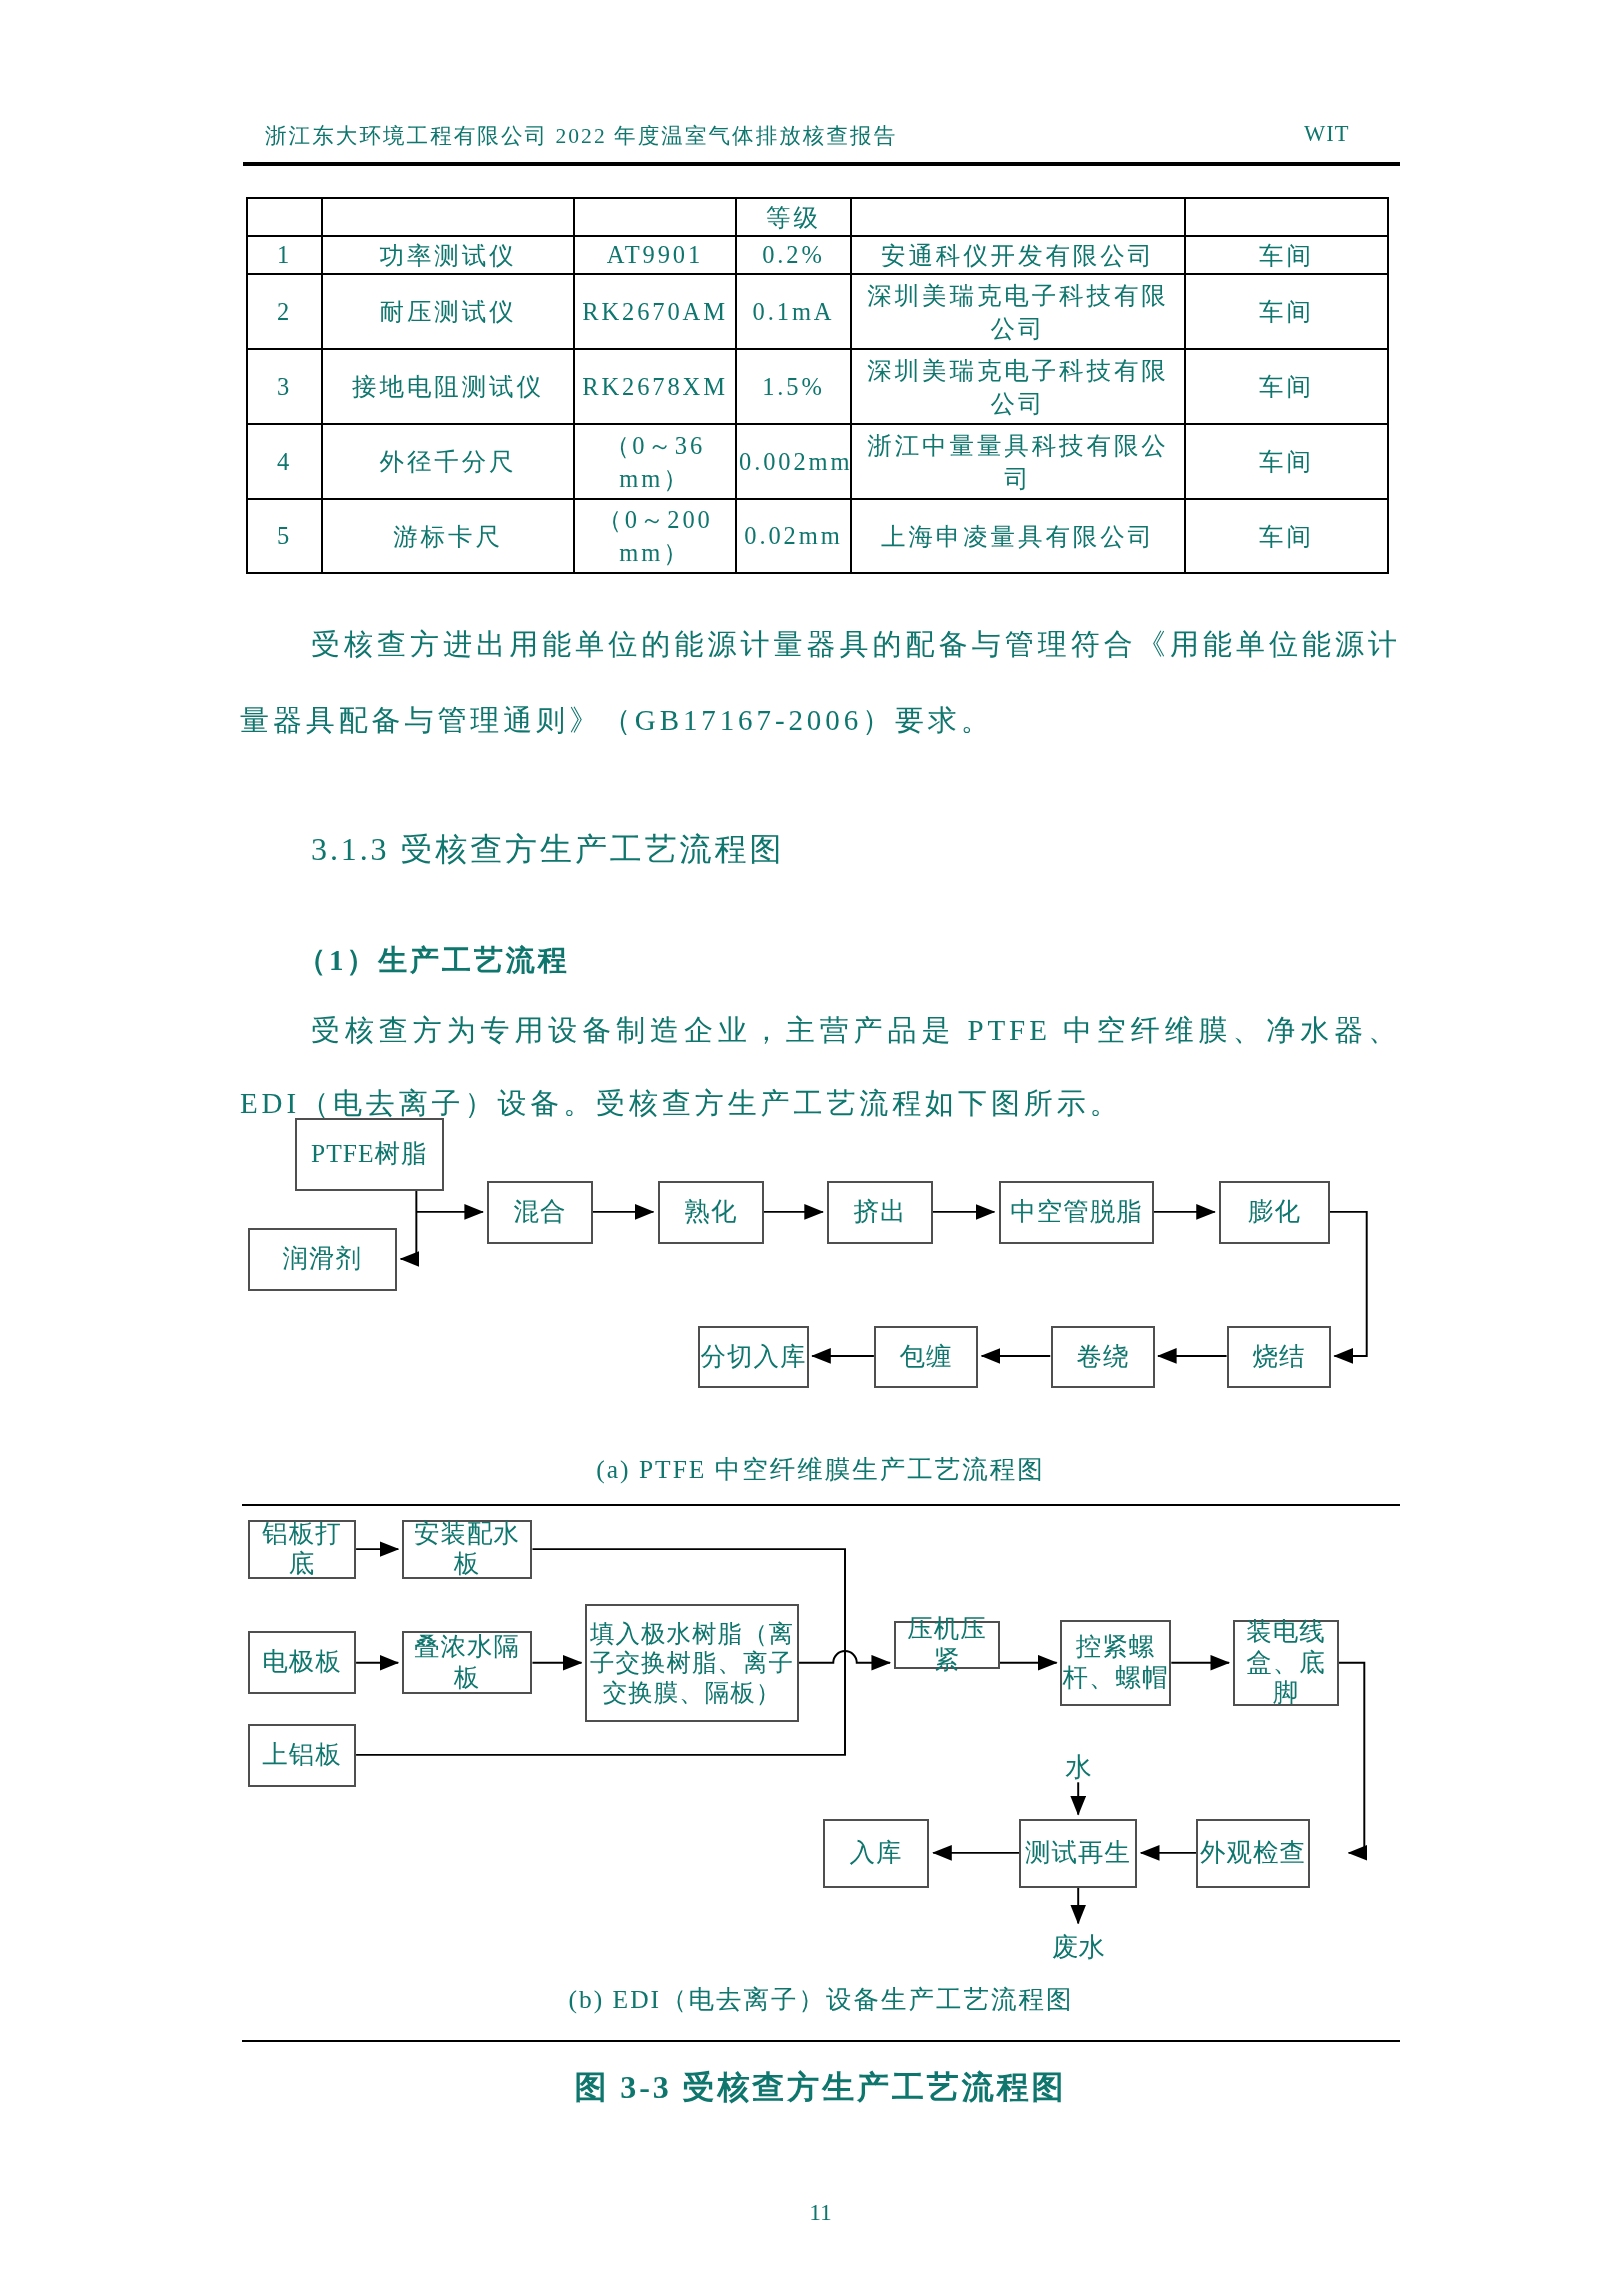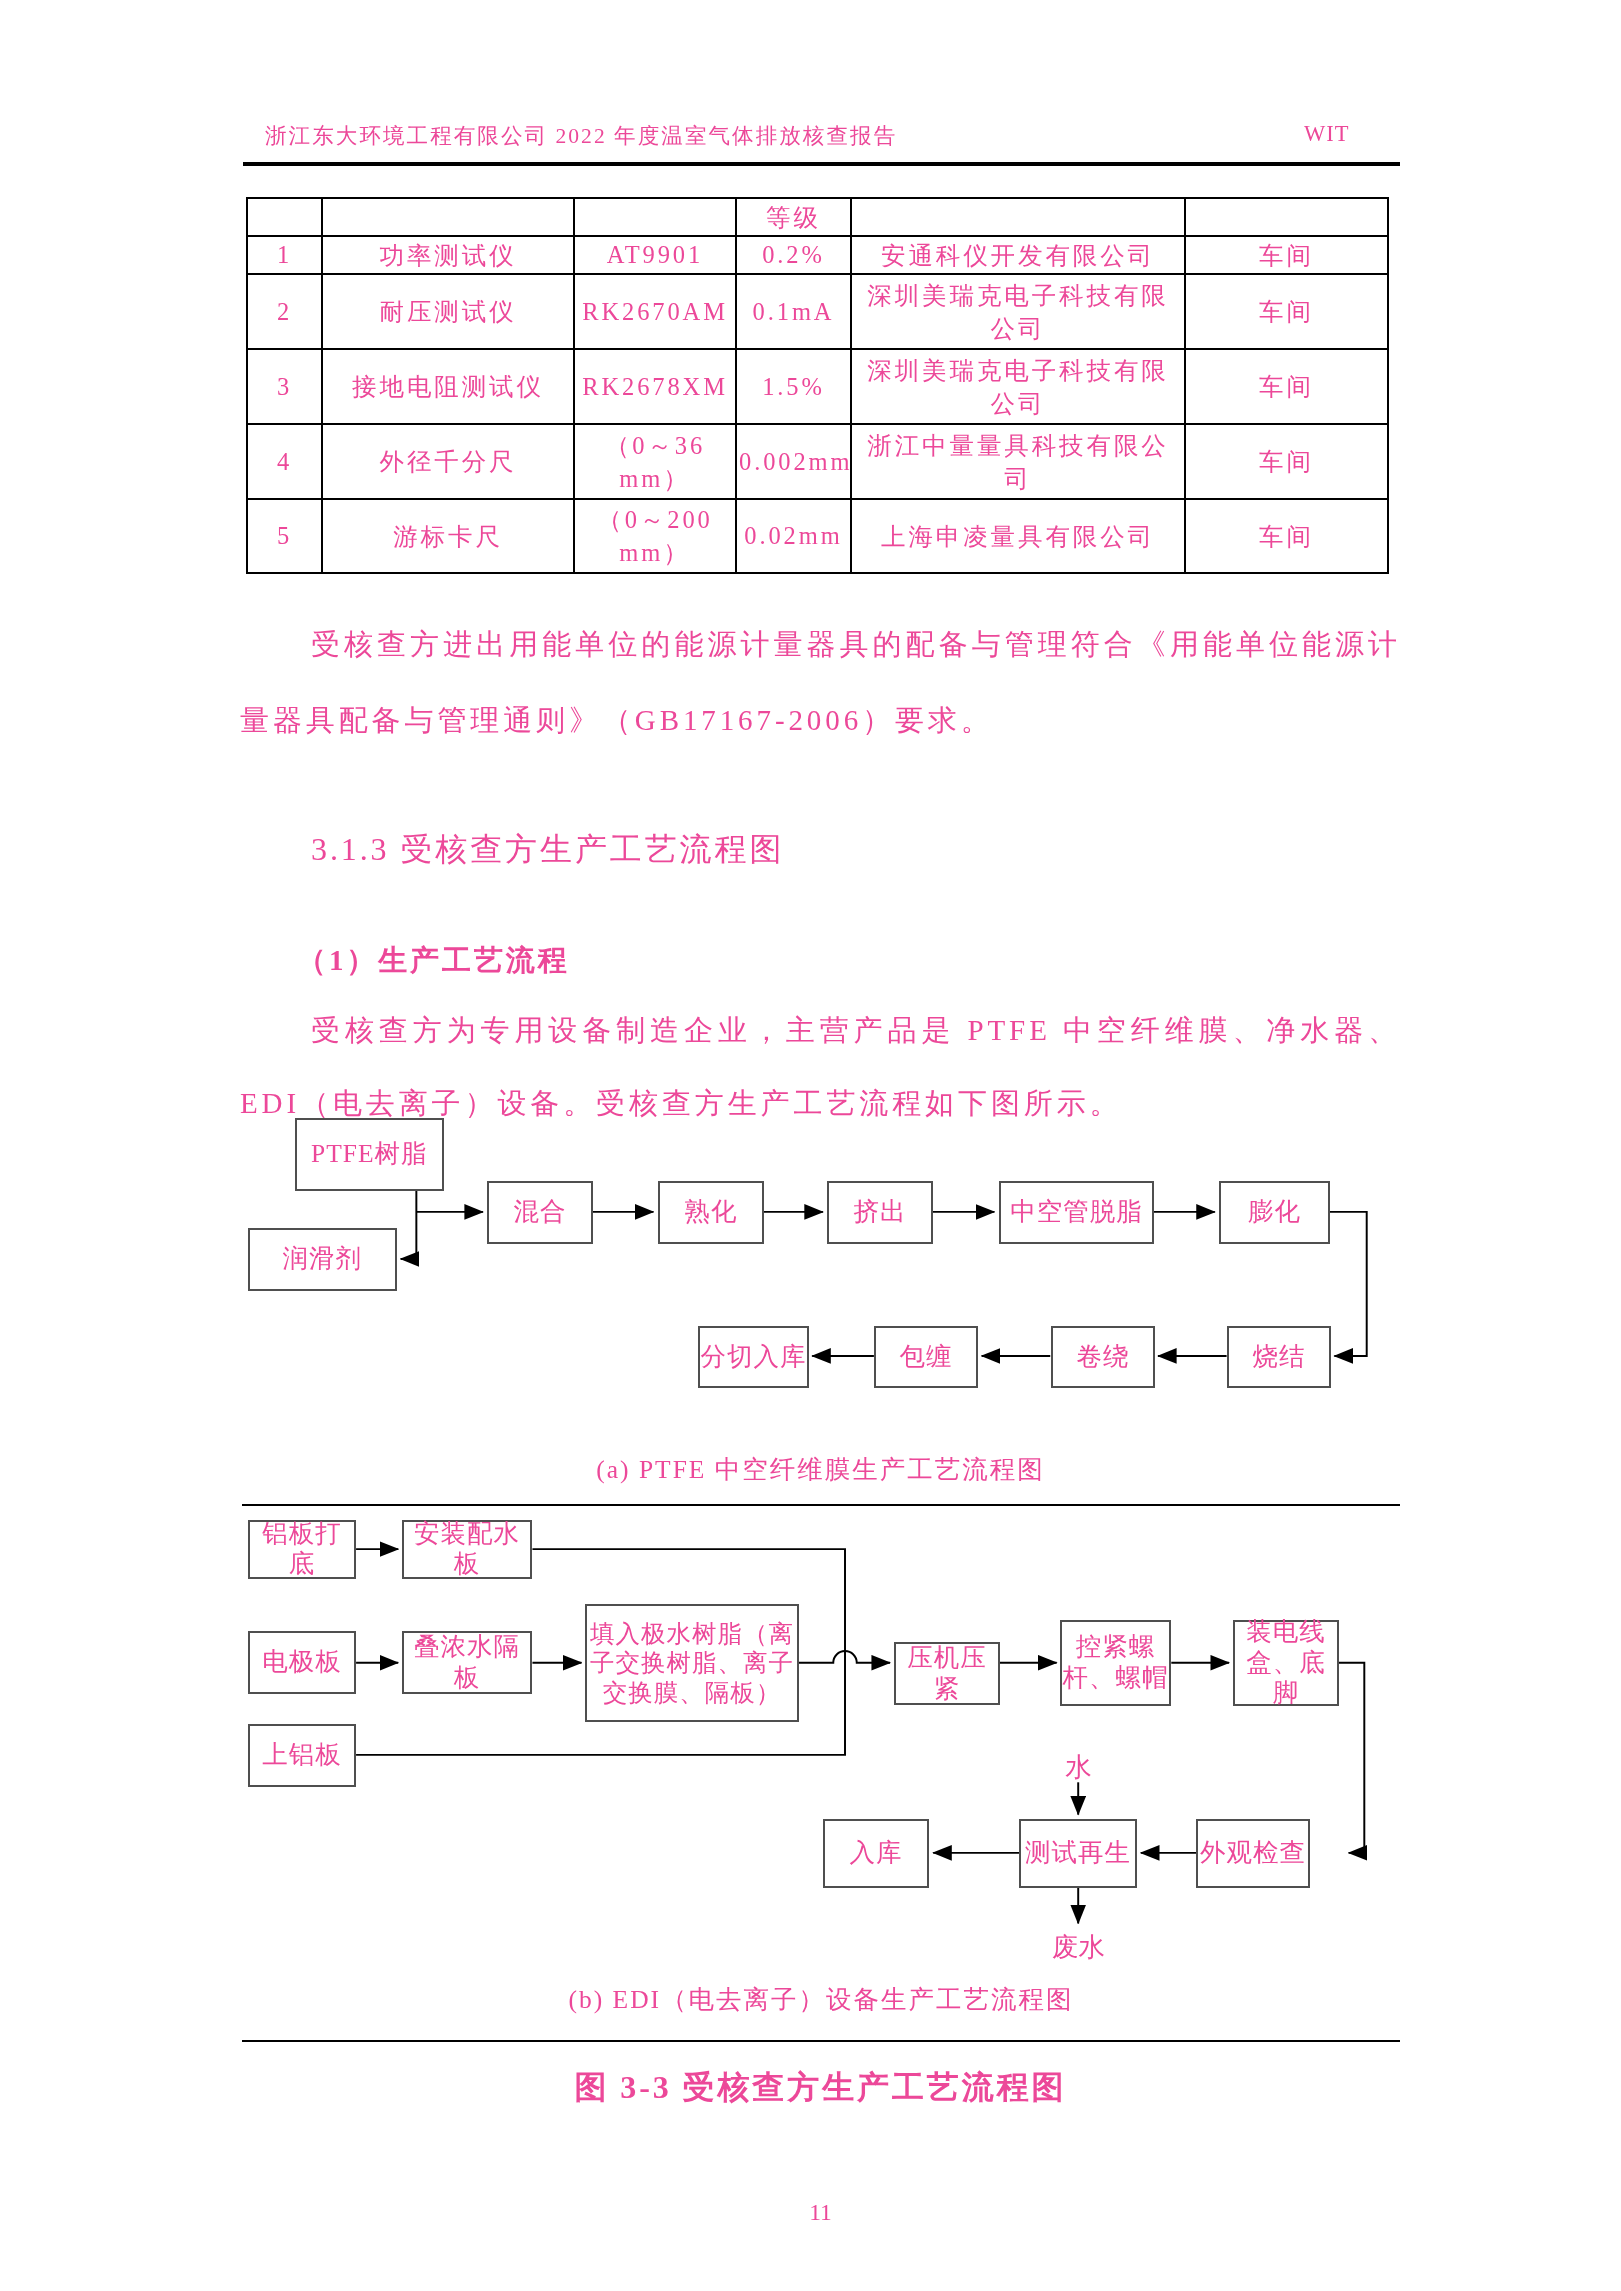--- a/index.html
+++ b/index.html
@@ -1,17 +1,17 @@
 <!DOCTYPE html>
 <html><head>
 <meta charset="utf-8">
 <style>
   html,body{margin:0;padding:0;background:#ffffff;}
   .page{position:relative;width:1621px;height:2292px;background:#ffffff;overflow:hidden;
-        font-family:"Liberation Serif","DejaVu Serif",serif;color:#ec4899;}
+        font-family:"Liberation Serif","DejaVu Serif",serif;color:#0f766e;}
   .abs{position:absolute;}
 
   
   .hdr-left{left:265px;top:121px;font-size:21.6px;letter-spacing:2px;}
   .hdr-right{left:1304px;top:121px;font-size:22.5px;letter-spacing:1px;}
   .hdr-rule{left:243px;top:162px;width:1157px;height:3.9px;background:#000;}
 
   
   .eq-table{left:246px;top:197px;}
   table{border-collapse:collapse;table-layout:fixed;width:1141px;}
@@ -184,21 +184,21 @@
         <path d="M853 389 V426" marker-end="url(#arrB)"></path>
       </g>
     </svg>
     <div class="fbox" style="left:5.9px;top:13.7px;width:108px;height:59px;">铝板打底</div>
     <div class="fbox" style="left:160px;top:13.7px;width:130px;height:59px;">安装配水板</div>
     <div class="fbox" style="left:5.9px;top:125px;width:108px;height:63px;">电极板</div>
     <div class="fbox" style="left:160px;top:125px;width:130px;height:63px;">叠浓水隔板</div>
     <div class="fbox" style="left:343px;top:98px;width:214px;height:118px;font-size:24.5px;">填入极水树脂（离
 子交换树脂、离子
 交换膜、隔板）</div>
-    <div class="fbox" style="left:652px;top:136px;width:106px;height:63px;">压机压紧</div>
+    <div class="fbox" style="left:652px;top:115px;width:106px;height:48px;">压机压紧</div>
     <div class="fbox" style="left:818px;top:114px;width:111px;height:86px;">控紧螺
 杆、螺帽</div>
     <div class="fbox" style="left:991px;top:114px;width:106px;height:86px;">装电线
 盒、底脚</div>
     <div class="fbox" style="left:5.9px;top:218px;width:108px;height:63px;"><span>上铝板</span></div>
     <div class="fbox" style="left:581px;top:313px;width:106px;height:69px;">入库</div>
     <div class="fbox" style="left:777px;top:313px;width:118px;height:69px;">测试再生</div>
     <div class="fbox" style="left:954px;top:313px;width:114px;height:69px;">外观检查</div>
     <div class="flabel" style="left:807px;top:243px;width:59px;">水</div>
     <div class="flabel" style="left:807px;top:423px;width:59px;">废水</div>

